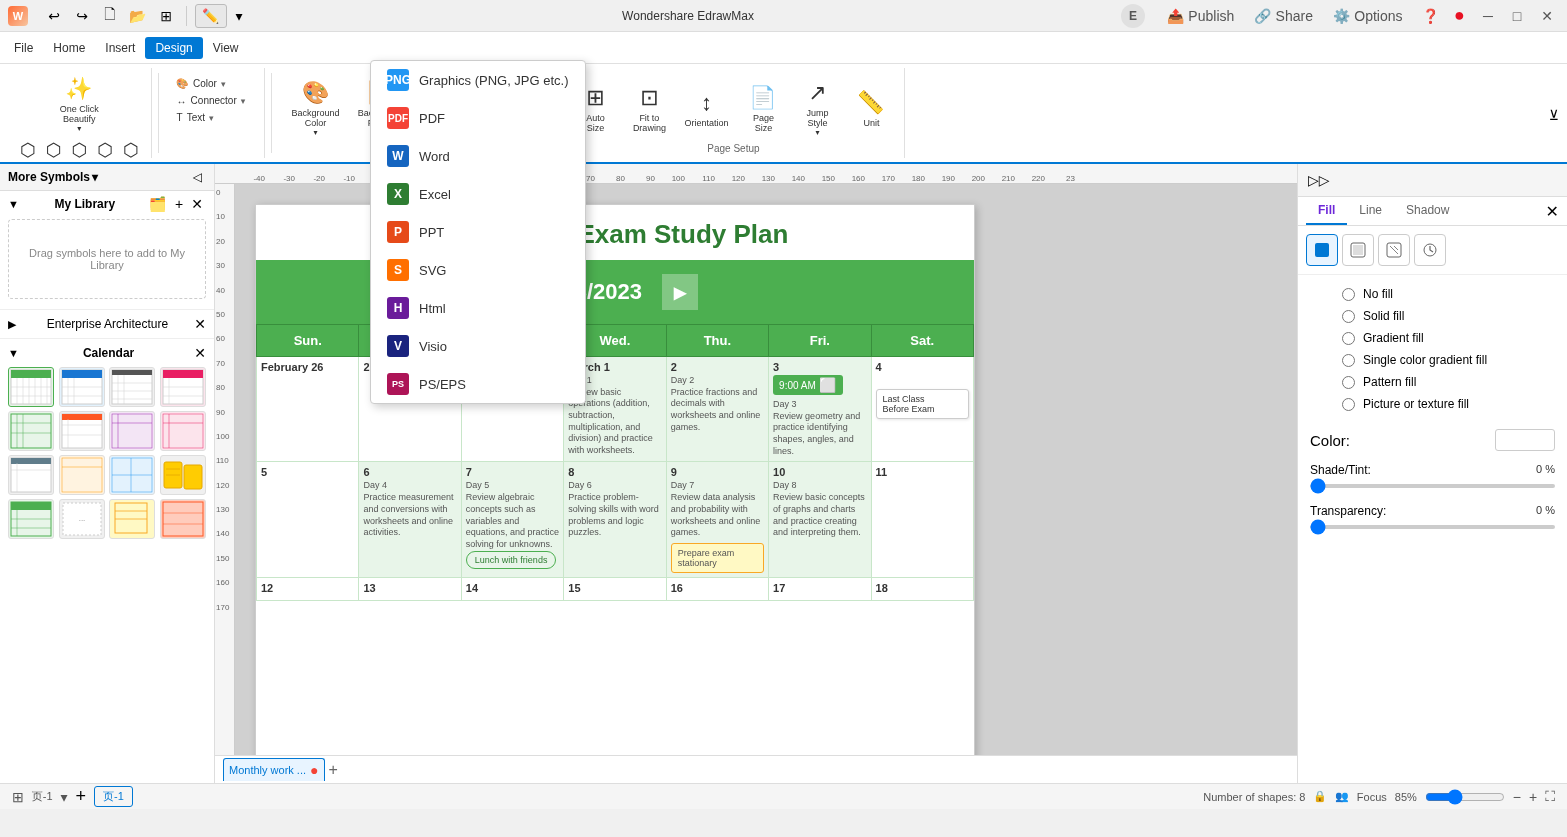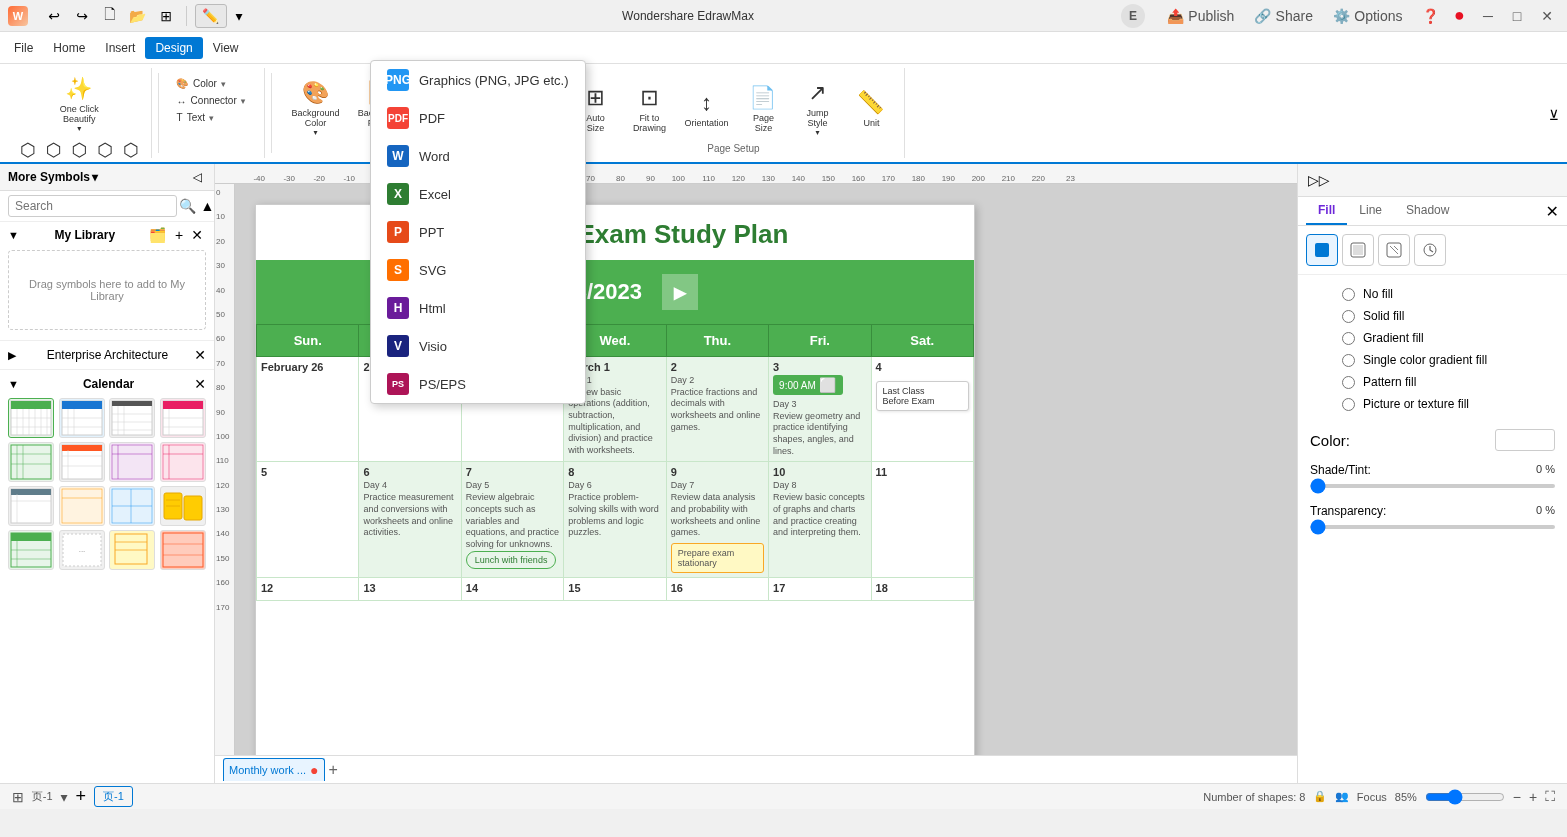--- a/index.html
+++ b/index.html
@@ -343,21 +343,21 @@
       font-size: 9px;
       margin-top: 4px;
       color: #555;
     }
     .white-note {
       background: #fff;
       border: 1px solid #ccc;
       border-radius: 3px;
       padding: 4px 6px;
       font-size: 9px;
-      margin-top: 8px;
+      margin-top: 16px;
       color: #333;
       box-shadow: 1px 1px 3px rgba(0,0,0,0.1);
     }
     .time-badge {
       background: #4caf50;
       color: #fff;
       border-radius: 3px;
       padding: 2px 6px;
       font-size: 10px;
       display: inline-flex;
@@ -758,26 +758,20 @@
 
 <div class="main-layout">
 
   <div class="left-panel">
     <div class="left-panel-header">
       <span>More Symbols</span>
       <span style="margin-left:2px;">▾</span>
       <span style="margin-left:auto; display:flex; gap:2px;">
         <button class="symbol-header-btn">◁</button>
       </span>
-    </div>
-    <div class="search-bar">
-      <input type="text" class="search-input" placeholder="Search" style="">
-      <button class="search-icon-btn">🔍</button>
-      <button class="search-icon-btn">▲</button>
-
     </div>
 
     <div class="library-section">
       <div class="library-header">
         <span style="font-size:11px;">▼</span>
         <span style="margin-left:4px;">My Library</span>
         <div class="library-actions">
           <button class="lib-action-btn">🗂️</button>
           <button class="lib-action-btn">+</button>
           <button class="lib-action-btn">✕</button>

